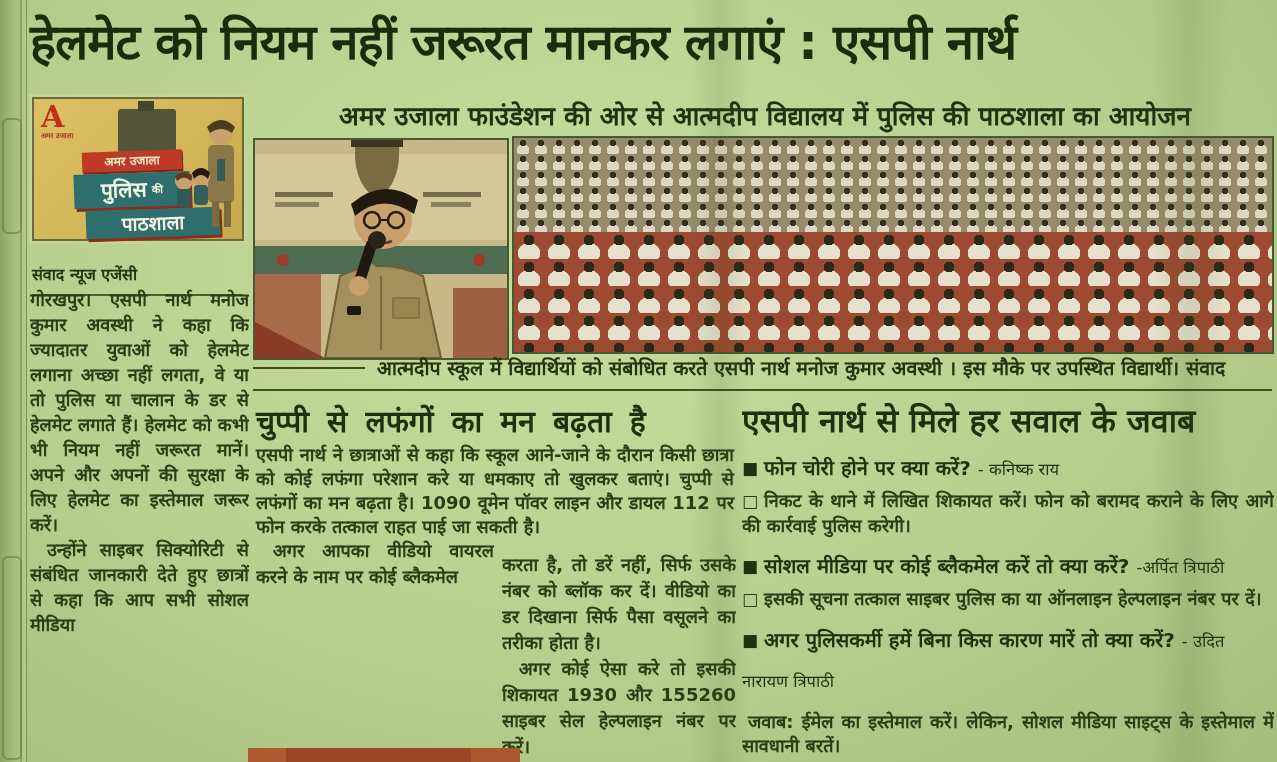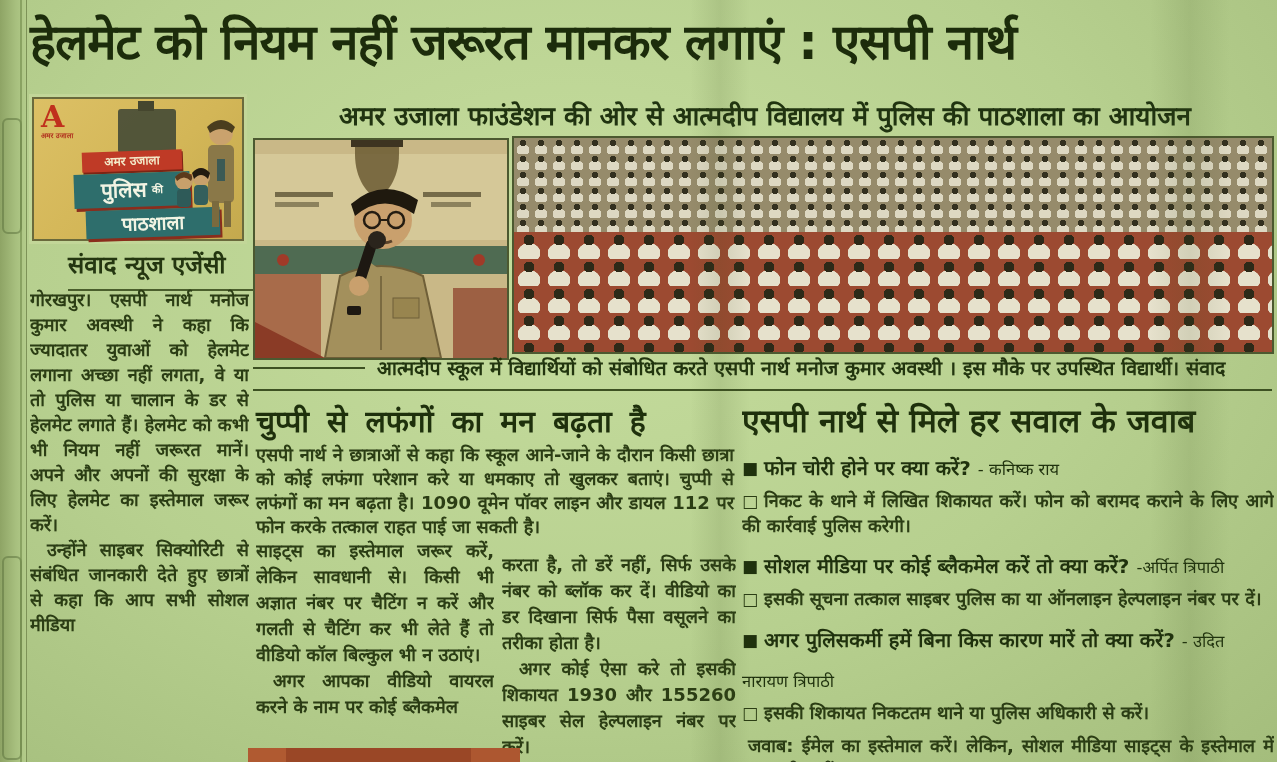--- a/index.html
+++ b/index.html
@@ -36,22 +36,22 @@
   .ribbon{position:absolute;left:48px;top:52px;width:100px;height:20px;background:#bf3a26;
           color:#f3e9c8;font-size:12px;font-weight:700;text-align:center;line-height:20px;
           transform:rotate(-2deg);box-shadow:1px 2px 0 #7d2414;}
   .plank{position:absolute;background:#2e6e6c;color:#f2f4e3;font-weight:700;text-align:center;
          box-shadow:2px 3px 0 #8a2d1c;transform:rotate(-2deg);}
   .plank1{left:40px;top:74px;width:116px;height:34px;font-size:21px;line-height:34px;}
   .plank2{left:52px;top:110px;width:134px;height:28px;font-size:19px;line-height:28px;}
   .small-ki{font-size:11px;margin-left:5px;vertical-align:middle;}
   .logo-cartoon{position:absolute;right:2px;top:4px;}
 
-  .byline{position:absolute;left:32px;top:247px;width:210px;font-size:24px;font-weight:700;
-          color:#243610;padding-bottom:9px;border-bottom:2px solid #4a5e2c;margin-left:36px;}
+  .byline{position:absolute;left:32px;top:263px;width:210px;font-size:16px;font-weight:700;
+          color:#243610;padding-bottom:9px;border-bottom:2px solid #4a5e2c;}
 
   .lead-col{position:absolute;left:30px;top:287px;width:219px;height:475px;overflow:hidden;
             font-size:18px;line-height:25px;font-weight:600;color:#2b3d14;text-align:justify;}
   .lead-col p{margin:0;}
   .lead-col p.indent{text-indent:17px;}
 
   
   .photo-left{position:absolute;left:253px;top:138px;width:252px;height:218px;
               border:2px solid #4c5930;background:#c9b887;}
   .photo-right{position:absolute;left:512px;top:136px;width:758px;height:214px;
@@ -185,21 +185,20 @@
   </div>
 
   <div class="caption-row">
     <div class="caption-lead-line"></div>
     <div class="caption-text">आत्मदीप स्कूल में विद्यार्थियों को संबोधित करते एसपी नार्थ मनोज कुमार अवस्थी । इस मौके पर उपस्थित विद्यार्थी। संवाद</div>
   </div>
 
   <h2 class="mid-head">चुप्पी से लफंगों का मन बढ़ता है</h2>
   <div class="mid-intro">एसपी नार्थ ने छात्राओं से कहा कि स्कूल आने-जाने के दौरान किसी छात्रा को कोई लफंगा परेशान करे या धमकाए तो खुलकर बताएं। चुप्पी से लफंगों का मन बढ़ता है। 1090 वूमेन पॉवर लाइन और डायल 112 पर फोन करके तत्काल राहत पाई जा सकती है।</div>
   <div class="mid-col col1">
-    <p>साइट्स का इस्तेमाल जरूर करें, लेकिन सावधानी से। किसी भी अज्ञात नंबर पर चैटिंग न करें और गलती से चैटिंग कर भी लेते हैं तो वीडियो कॉल बिल्कुल भी न उठाएं।</p>
     <p class="indent">अगर आपका वीडियो वायरल करने के नाम पर कोई ब्लैकमेल</p>
   </div>
   <div class="mid-col col2">
     <p>करता है, तो डरें नहीं, सिर्फ उसके नंबर को ब्लॉक कर दें। वीडियो का डर दिखाना सिर्फ पैसा वसूलने का तरीका होता है।</p>
     <p class="indent">अगर कोई ऐसा करे तो इसकी शिकायत 1930 और 155260 साइबर सेल हेल्पलाइन नंबर पर करें।</p>
   </div>
 
   <div class="qa">
     <h2 class="qa-head">एसपी नार्थ से मिले हर सवाल के जवाब</h2>
 
@@ -217,23 +216,20 @@
         <span class="q-marker">■</span><span class="q-text">सोशल मीडिया पर कोई ब्लैकमेल करें तो क्या करें?</span> <span class="q-asker">-अर्पित त्रिपाठी</span>
       </div>
       <div class="qa-a">
         <span class="a-marker">□</span><span class="a-text">इसकी सूचना तत्काल साइबर पुलिस का या ऑनलाइन हेल्पलाइन नंबर पर दें।</span>
       </div>
     </div>
 
     <div class="qa-item">
       <div class="qa-q">
         <span class="q-marker">■</span><span class="q-text">अगर पुलिसकर्मी हमें बिना किस कारण मारें तो क्या करें?</span> <span class="q-asker">- उदित नारायण त्रिपाठी</span>
-      </div>
-      <div class="qa-a">
-        <span class="a-marker">□</span><span class="a-text">इसकी शिकायत निकटतम थाने या पुलिस अधिकारी से करें।</span>
       </div>
     </div>
 
     <div class="qa-item">
       <div class="qa-a">
         <span class="a-marker"></span><span class="a-text">जवाब: ईमेल का इस्तेमाल करें। लेकिन, सोशल मीडिया साइट्स के इस्तेमाल में सावधानी बरतें।</span>
       </div>
     </div>
   </div>
 

